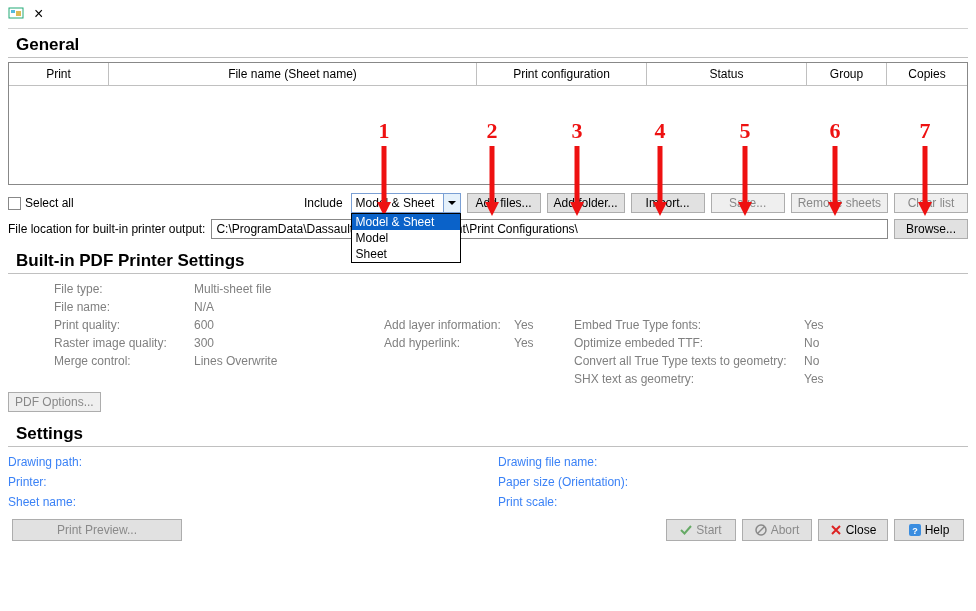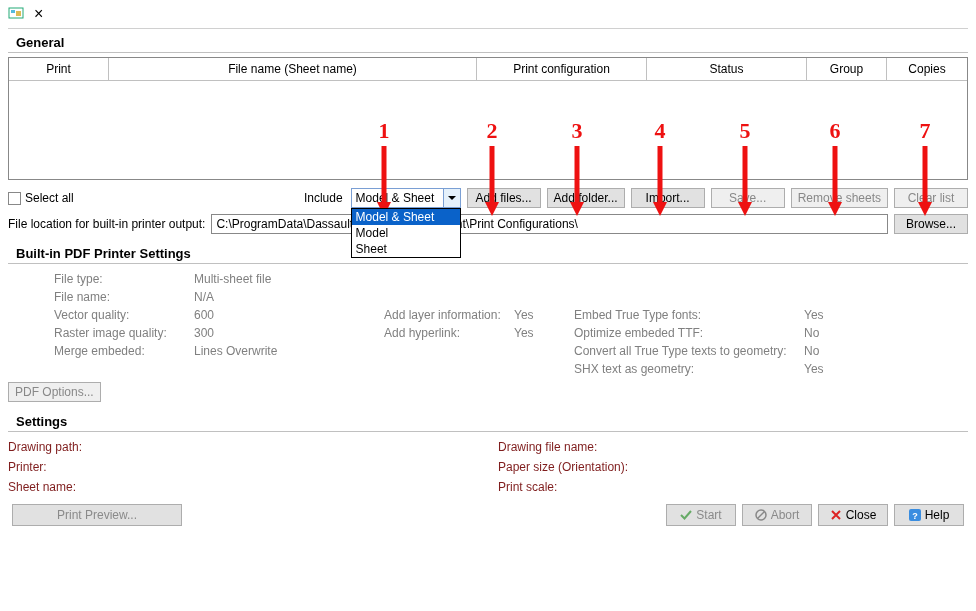--- a/index.html
+++ b/index.html
@@ -18,21 +18,21 @@
   align-items: center;
   padding: 4px 8px;
   height: 28px;
 }
 .titlebar .icon { width: 16px; height: 16px; margin-right: 6px; }
 .titlebar .title { flex: 1; font-size: 12px; }
 .titlebar .close { font-size: 16px; font-family: Arial; padding: 0 4px; cursor: default;}
 .hr { border-top: 1px solid #d0d0d0; margin: 0 8px;}
 .section-title {
   font-weight: bold;
-  font-size: 13px;
+  font-size: 17px;
   padding: 6px 8px 2px 8px;
   border-bottom: 1px solid #c0c0c0;
   margin: 0 8px 4px 8px;
 }
 .content { padding: 0 8px; }
 .table-outer {
   border: 1px solid #888;
   margin: 2px 0 6px 0;
   position: relative;
 }
@@ -122,21 +122,21 @@
   margin-left: 46px;
 }
 .pdf-grid .k { white-space: nowrap; }
 .pdf-grid .v { white-space: nowrap; }
 .pdfopt-row { display:flex; justify-content:flex-start; padding: 2px 0 6px 0;}
 .settings-grid {
   display: grid;
   grid-template-columns: 490px 330px;
   row-gap: 6px;
   padding: 4px 0 8px 0;
-  color: #7f1d1d;
+  color: #3b82f6;
 }
 .bottom-row {
   display: flex; align-items: center; gap: 6px; padding: 2px 4px;
 }
 .bottom-row .spacer { flex:1; }
 .ibtn {
   height: 22px;
   min-width: 70px;
   background: #e1e1e1;
   border: 1px solid #adadad;
@@ -233,35 +233,35 @@
       <span></span>
       <span></span>
 
     <span class="k">File name:</span>
     <span class="v">N/A</span>
     <span></span>
       <span></span>
       <span></span>
       <span></span>
 
-    <span class="k">Vector quality:</span>
+    <span class="k">Print quality:</span>
     <span class="v">600</span>
     <span class="k">Add layer information:</span>
     <span class="v">Yes</span>
     <span class="k">Embed True Type fonts:</span>
     <span class="v">Yes</span>
 
     <span class="k">Raster image quality:</span>
     <span class="v">300</span>
     <span class="k">Add hyperlink:</span>
     <span class="v">Yes</span>
     <span class="k">Optimize embeded TTF:</span>
     <span class="v">No</span>
 
-    <span class="k">Merge embeded:</span>
+    <span class="k">Merge control:</span>
     <span class="v">Lines Overwrite</span>
     <span></span>
       <span></span>
     <span class="k">Convert all True Type texts to geometry:</span>
     <span class="v">No</span>
 
     <span></span>
       <span></span>
       <span></span>
       <span></span>

